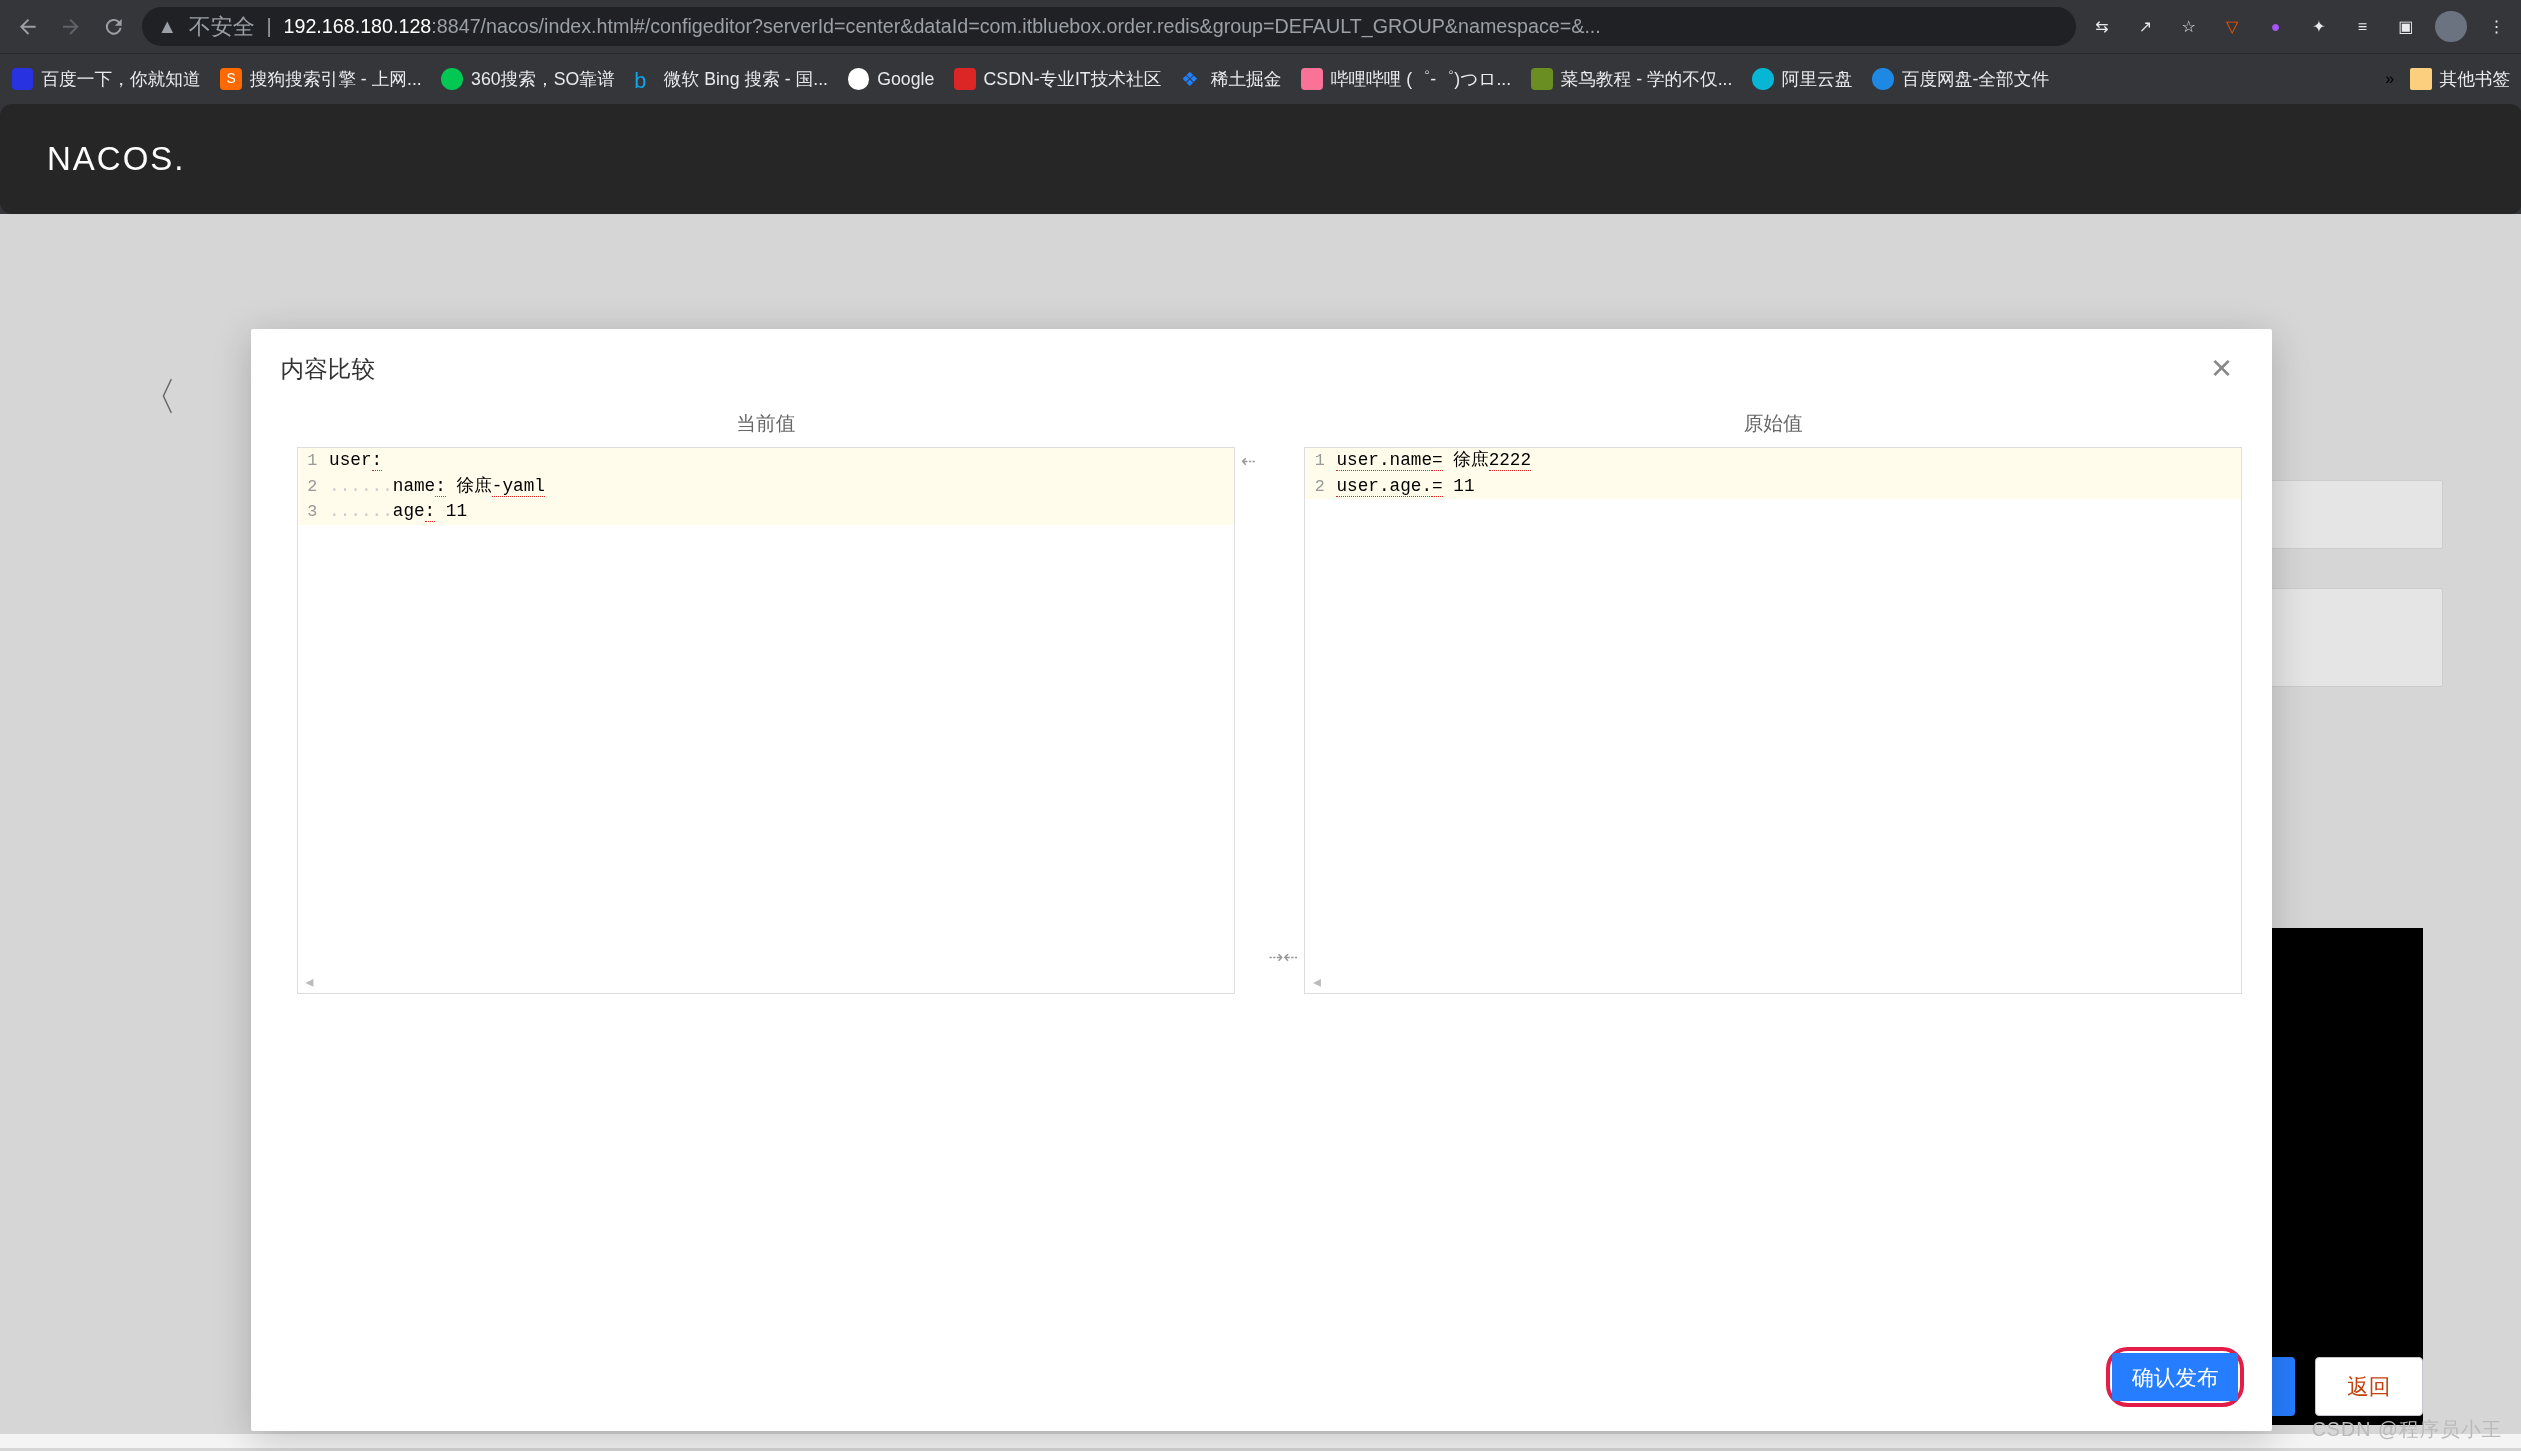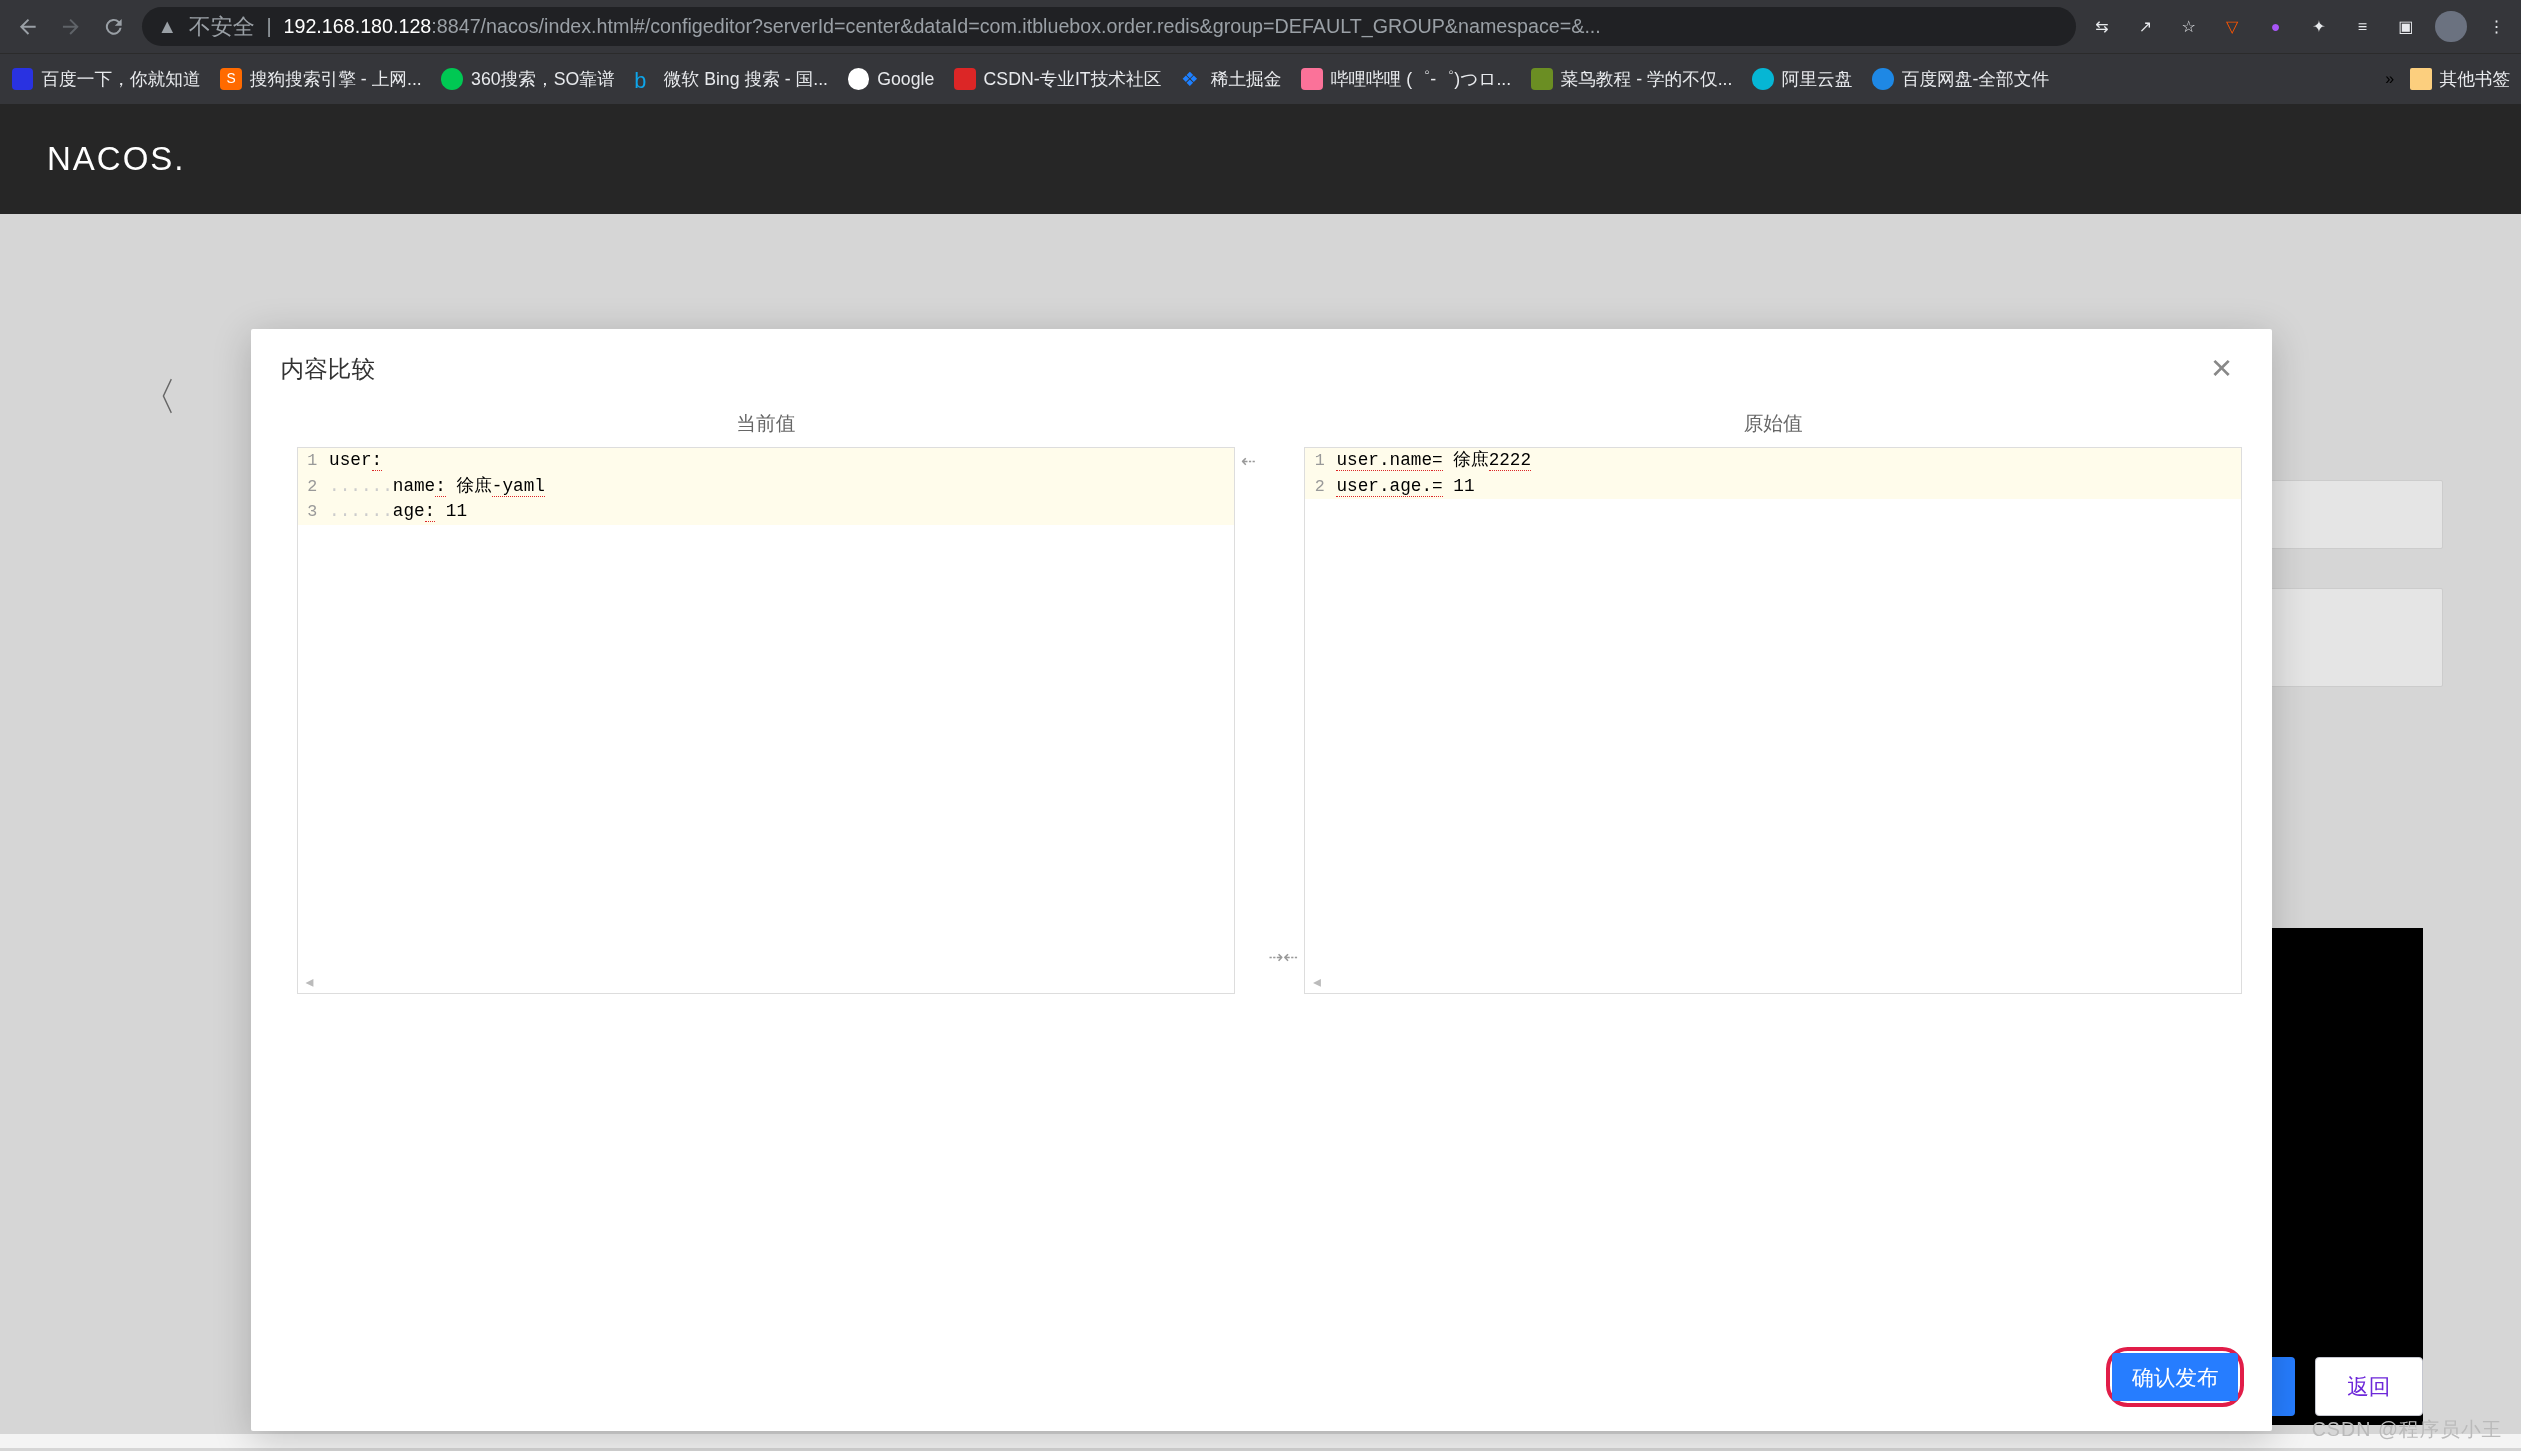--- a/index.html
+++ b/index.html
@@ -33,38 +33,38 @@
     .bm-cainiao { background: #6b8e23; }
     .bm-aliyun { background: #06b6d4; border-radius:50%; }
     .bm-baidupan { background: #1e88e5; border-radius:50%; }
     .bookmarks-right { margin-left: auto; display:flex; align-items:center; gap: 15.8px; }
     .folder-icon { width:21.7px; height:21.7px; background:#fccf7e; border-radius:2px; }
     
     
     .page { position: relative; height: calc(100% - 53px - 51px); background: #35363a; }
     
     
-    .nacos-header { height: 110px; background: #262626; display: flex; align-items: center; padding: 0 47px; }
+    .nacos-header { height: 110px; background: #262626; display: flex; align-items: center; padding: 0 47px; border-radius: 12px; }
     .nacos-logo { color: #fff; font-size: 33px; letter-spacing: 2px; font-weight: 400; }
     .nacos-nav { margin-left: auto; display: flex; align-items: center; gap: 51px; color: #d1d5db; font-size: 22.7px; }
     .nacos-nav-item { cursor: pointer; }
     .nacos-lang { width: 39px; height: 33px; border: 1px solid #d1d5db; border-radius: 3px; display: flex; align-items: center; justify-content: center; font-size: 17.7px; }
     .nacos-user { color: #fff; font-size: 22.7px; }
     
     
     .content-area { position: absolute; top: 110px; left: 0; right: 0; bottom: 0; background: #d6d6d6; overflow: hidden; }
     .back-chevron { position: absolute; left: 138px; top: 156px; color: #666; font-size: 39px; cursor: pointer; }
     .page-title { position: absolute; left: 320px; top: 192px; font-size: 29.6px; color: #333; }
     .gray-boxes { position: absolute; right: 79px; top: 266px; width: 985px; }
     .gray-box { height: 69px; background: #e5e5e5; margin-bottom: 39px; border: 1px solid #ccc; border-radius: 2px; }
     .black-box { position: absolute; left: 473px; right: 99px; top: 714px; height: 497px; background: #000; }
     .footer-btns { position: absolute; right: 99px; bottom: 35px; display: flex; gap: 19.7px; }
     .btn { padding: 13.8px 31.5px; border-radius: 3.9px; font-size: 21.7px; cursor: pointer; border: 1px solid transparent; }
     .btn-primary { background: #267dff; color: #fff; }
-    .btn-default { background: #fff; color: #6d28d9; border: 1px solid #c4c6cf; }
+    .btn-default { background: #fff; color: #c2410c; border: 1px solid #c4c6cf; }
     
     
     .dialog-mask { position: absolute; inset: 0; display: flex; justify-content: center; }
     .dialog { position: absolute; top: 225px; left: 251px; width: 2021px; height: 1102px; background: #fff; border-radius: 2px; box-shadow: 0 7.9px 39px rgba(0,0,0,.2); }
     .dialog-head { padding: 23.6px 39px 15.8px 29.6px; display: flex; align-items: center; }
     .dialog-title { font-size: 23.6px; color: #333; }
     .dialog-close { margin-left: auto; color: #888; font-size: 27.6px; cursor: pointer; line-height: 1; }
     .diff-container { display: flex; padding: 0 29.6px; gap: 0; margin-left: 16px; }
     .diff-panel { flex: 1; }
     .diff-panel-title { text-align: center; color: #666; font-size: 19.7px; padding: 9.9px 0; }

